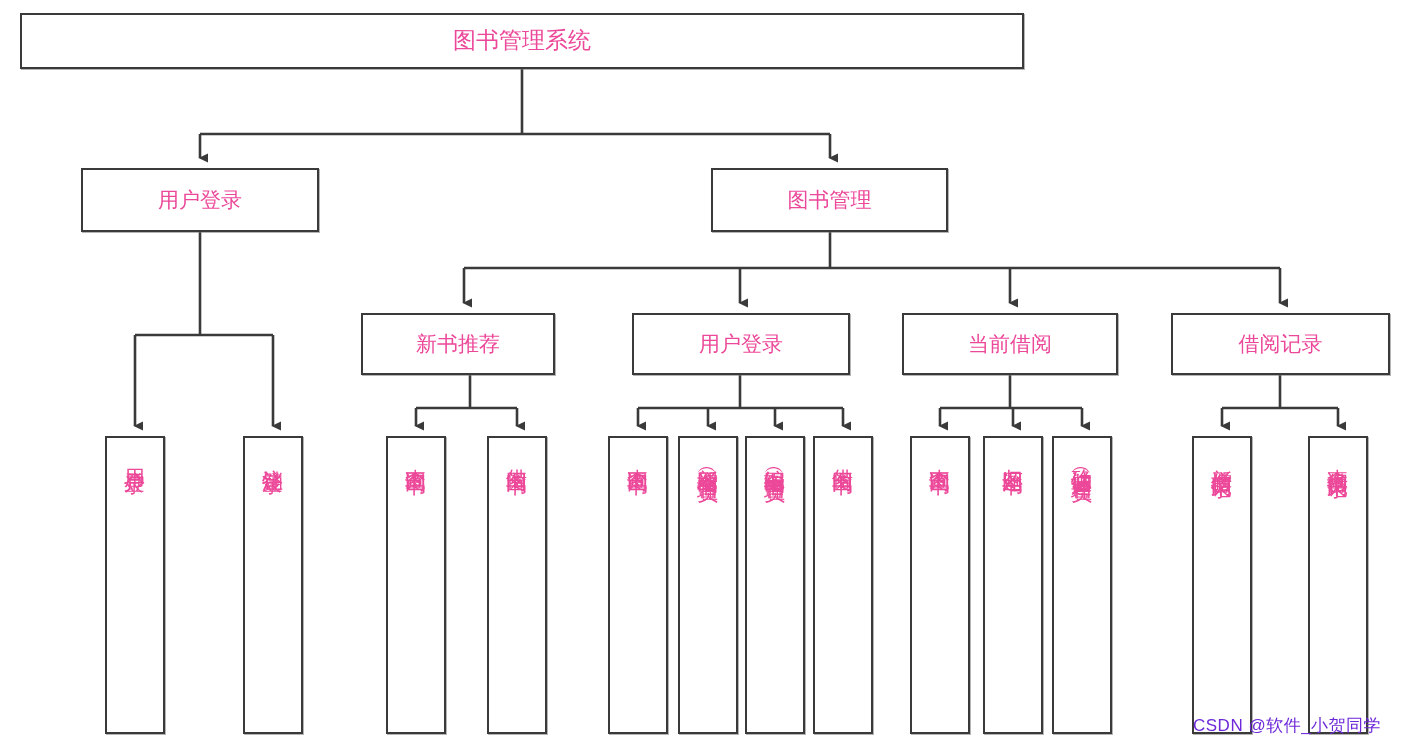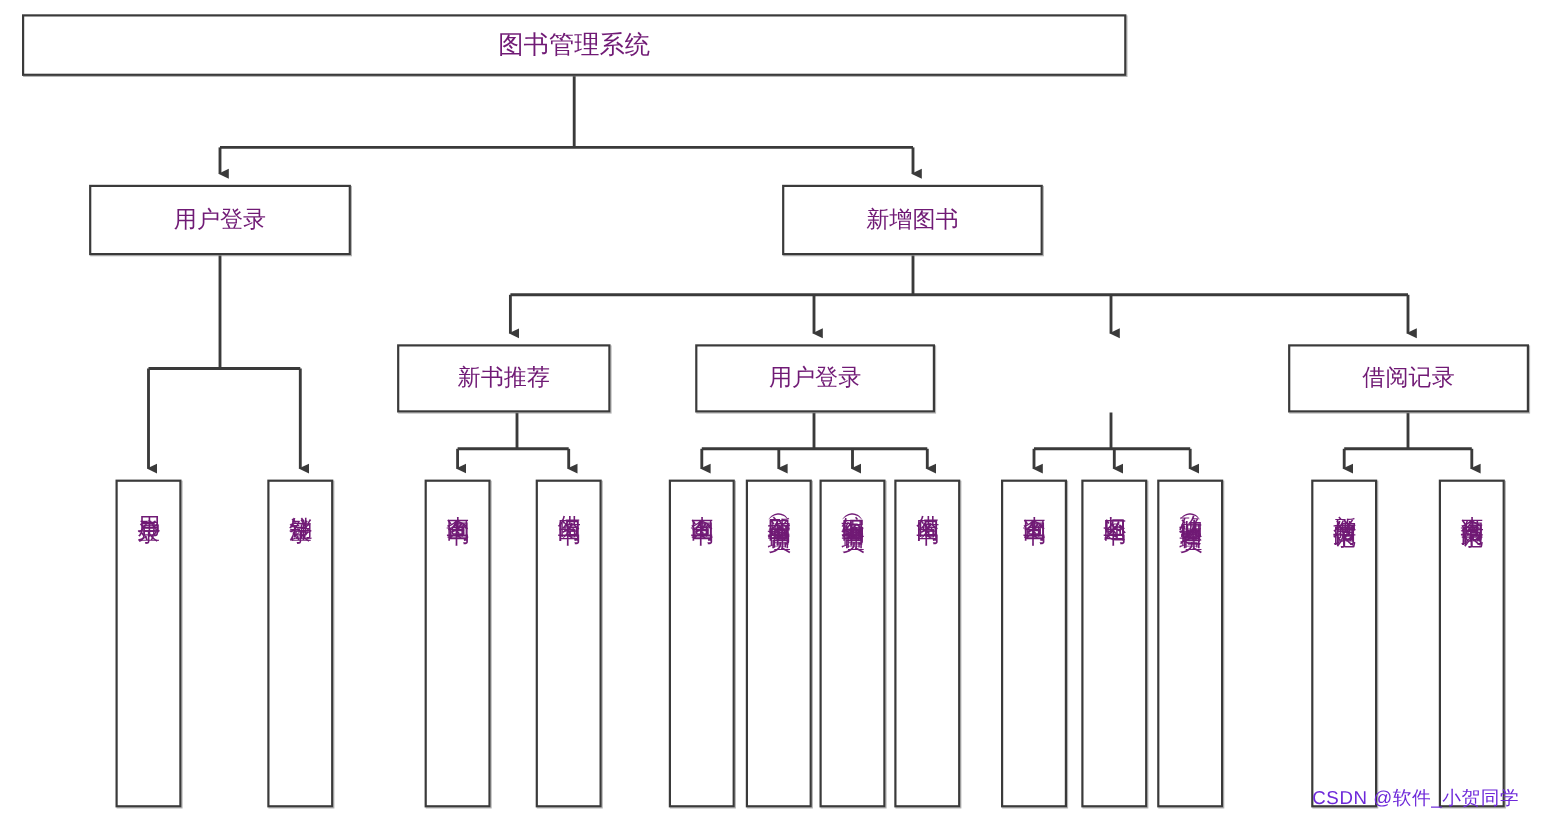--- a/index.html
+++ b/index.html
@@ -27,21 +27,21 @@
     pointer-events: none;
   }
   .node {
     position: absolute;
     box-sizing: border-box;
     background: #ffffff;
     border: 2px solid #3a3a3a;
     display: flex;
     align-items: center;
     justify-content: center;
-    color: #701a75;
+    color: #ec4899;
     box-shadow: 1px 1px 0 rgba(120,120,120,0.55);
   }
   .node-label {
     display: block;
     text-align: center;
     line-height: 1.18;
     white-space: nowrap;
   }
   .node.root {
     font-size: 23px;
@@ -144,29 +144,32 @@
   </svg>
 
   <div class="node root" style="left:20px; top:13px; width:1004px; height:56px;">
     <span class="node-label">图书管理系统</span>
   </div>
 
   <div class="node level2" style="left:81px; top:168px; width:238px; height:64px;">
     <span class="node-label">用户登录</span>
   </div>
   <div class="node level2" style="left:711px; top:168px; width:237px; height:64px;">
-    <span class="node-label">新增图书</span>
+    <span class="node-label">图书管理</span>
   </div>
 
   <div class="node level3" style="left:361px; top:313px; width:194px; height:62px;">
     <span class="node-label">新书推荐</span>
   </div>
   <div class="node level3" style="left:632px; top:313px; width:218px; height:62px;">
     <span class="node-label">用户登录</span>
   </div>
+  <div class="node level3" style="left:902px; top:313px; width:216px; height:62px;">
+    <span class="node-label">当前借阅</span>
+  </div>
   <div class="node level3" style="left:1171px; top:313px; width:219px; height:62px;">
     <span class="node-label">借阅记录</span>
   </div>
 
   <div class="node leaf" style="left:105px; top:436px; width:60px; height:298px;">
     <span class="node-label">用户登录</span>
   </div>
   <div class="node leaf" style="left:243px; top:436px; width:60px; height:298px;">
     <span class="node-label">注销登录</span>
   </div>

